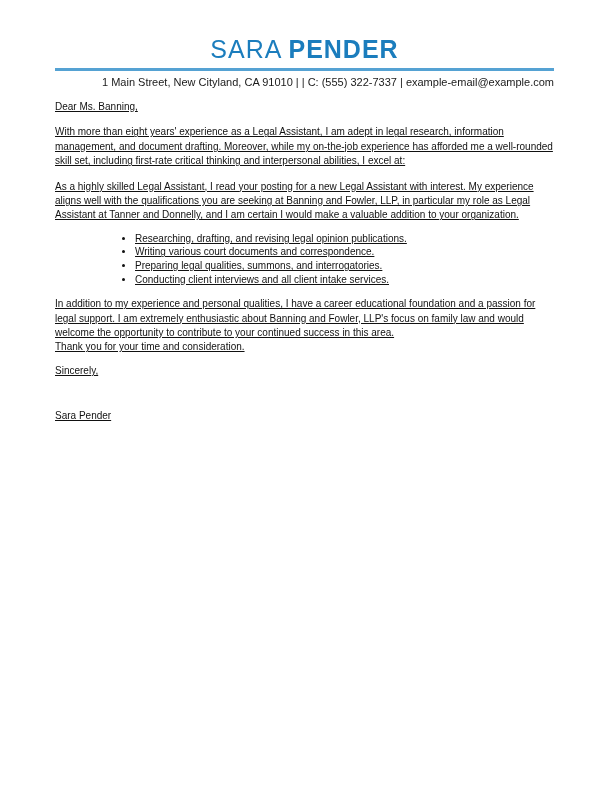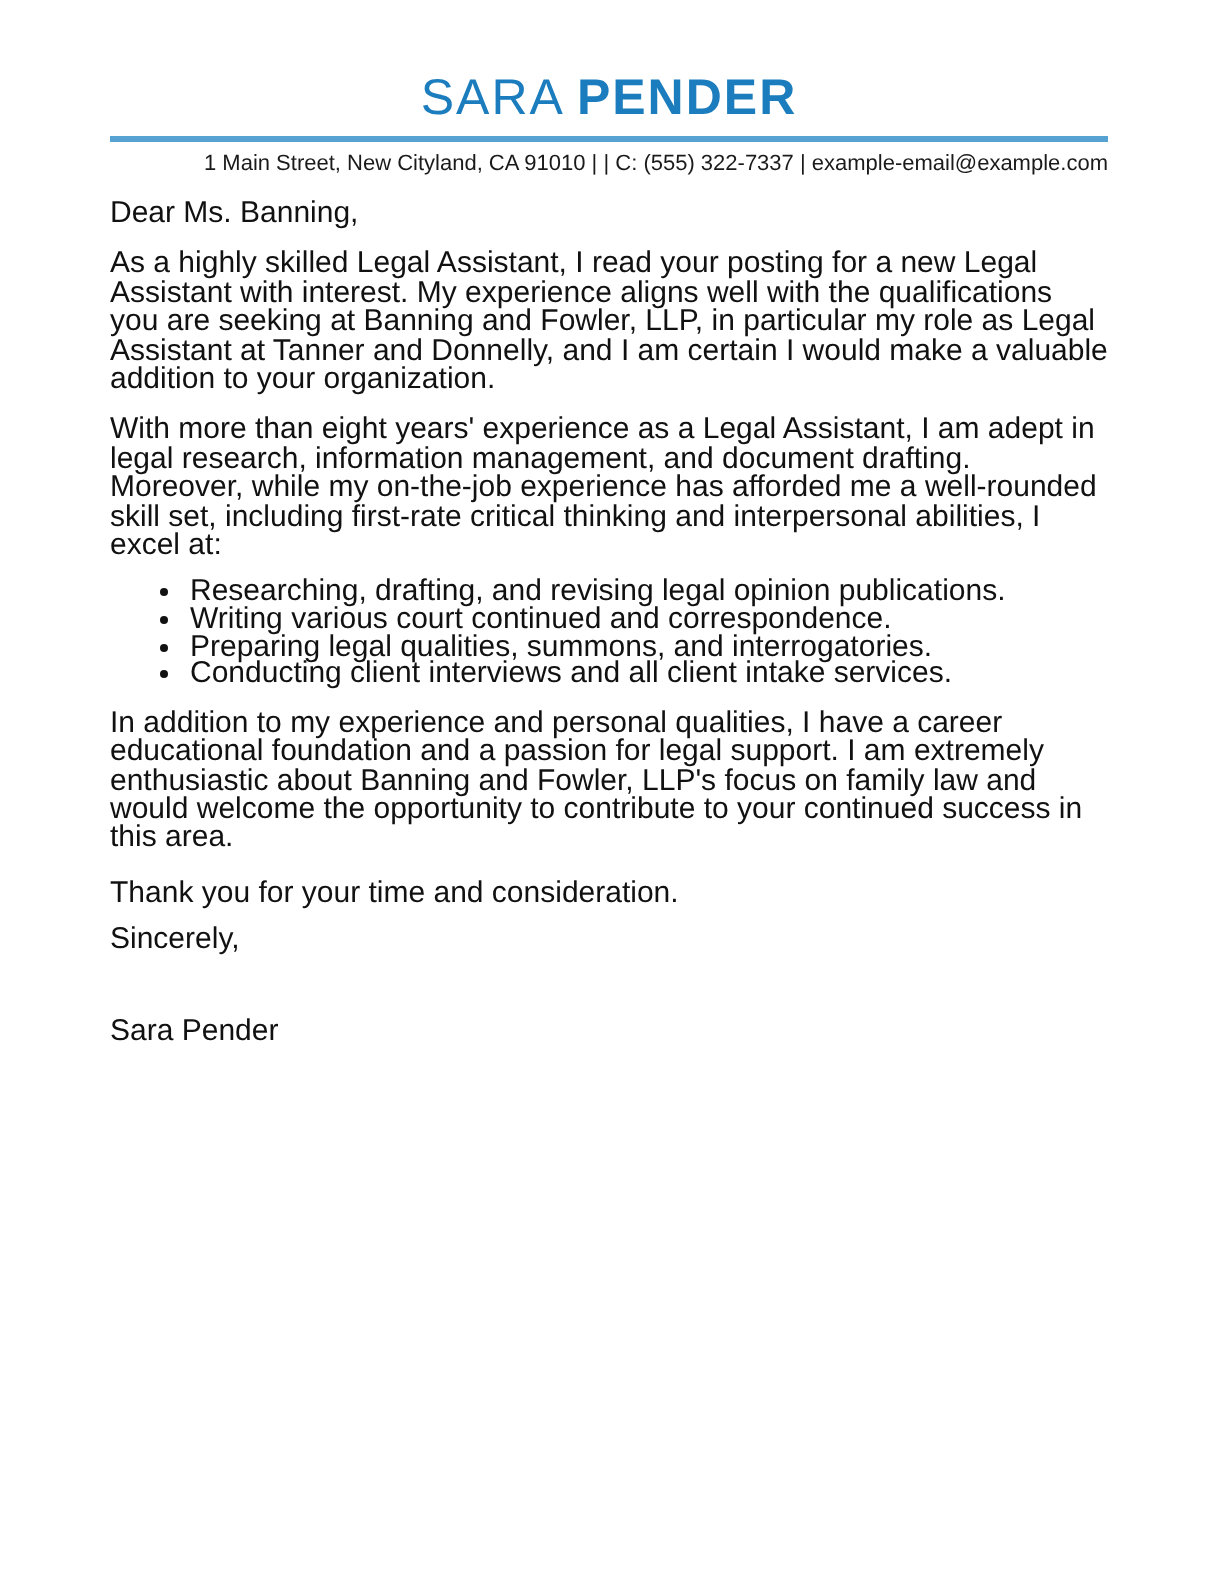--- a/index.html
+++ b/index.html
@@ -29,52 +29,52 @@
   .name .last{font-weight:bold;margin-left:6px;}
   .divider{height:3px;background:var(--accent-line);margin-top:4px;}
   .contact{
     text-align:right;
     font-size:11px;
     line-height:13px;
     margin-top:5px;
     color:var(--body-text);
     white-space:nowrap;
   }
-  .letter{font-size:15px;line-height:14.4px;color:#111;}
+  .letter{font-size:10px;line-height:14.4px;color:#111;text-decoration:underline;}
   .greeting{margin-top:11px;}
   p.para{margin:11px 0 0 0;}
   ul.bullets{margin:9px 0 5px 0;padding-left:40px;}
-  ul.bullets li{line-height:13.6px;}
-  .thanks{margin-top:13px;}
+  ul.bullets li{line-height:13.6px;margin-left:40px;}
+  .thanks{}
   .signoff{margin-top:9px;}
   .signature{margin-top:31px;}
 </style>
 </head>
 <body>
 
 <div class="page">
 
   <div class="name">
     <span class="first">SARA</span><span class="last">PENDER</span>
   </div>
 
   <div class="divider"></div>
 
   <div class="contact">1 Main Street, New Cityland, CA 91010 | | C: (555) 322-7337 | example-email@example.com</div>
 
   <div class="letter">
     <div class="greeting">Dear Ms. Banning,</div>
 
+    <p class="para">With more than eight years' experience as a Legal Assistant, I am adept in legal research, information management, and document drafting. Moreover, while my on-the-job experience has afforded me a well-rounded skill set, including first-rate critical thinking and interpersonal abilities, I excel at:</p>
+
     <p class="para">As a highly skilled Legal Assistant, I read your posting for a new Legal Assistant with interest. My experience aligns well with the qualifications you are seeking at Banning and Fowler, LLP, in particular my role as Legal Assistant at Tanner and Donnelly, and I am certain I would make a valuable addition to your organization.</p>
-
-    <p class="para">With more than eight years' experience as a Legal Assistant, I am adept in legal research, information management, and document drafting. Moreover, while my on-the-job experience has afforded me a well-rounded skill set, including first-rate critical thinking and interpersonal abilities, I excel at:</p>
 
     <ul class="bullets">
       <li>Researching, drafting, and revising legal opinion publications.</li>
-      <li>Writing various court continued and correspondence.</li>
+      <li>Writing various court documents and correspondence.</li>
       <li>Preparing legal qualities, summons, and interrogatories.</li>
       <li>Conducting client interviews and all client intake services.</li>
     </ul>
 
     <p class="para">In addition to my experience and personal qualities, I have a career educational foundation and a passion for legal support. I am extremely enthusiastic about Banning and Fowler, LLP's focus on family law and would welcome the opportunity to contribute to your continued success in this area.</p>
 
 
     <div class="thanks">Thank you for your time and consideration.</div>
     <div class="signoff">Sincerely,</div>
     <div class="signature">Sara Pender</div>

